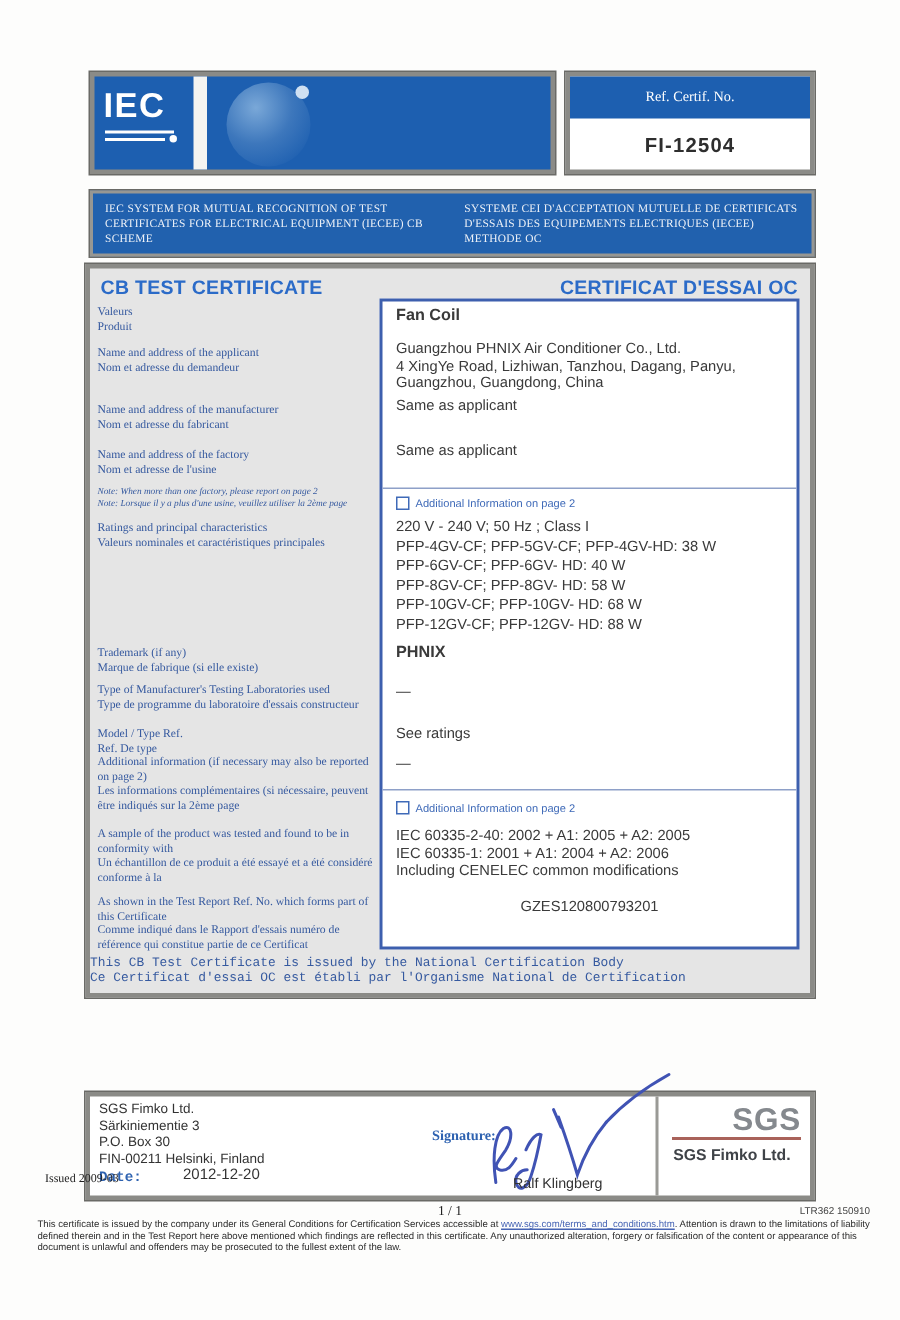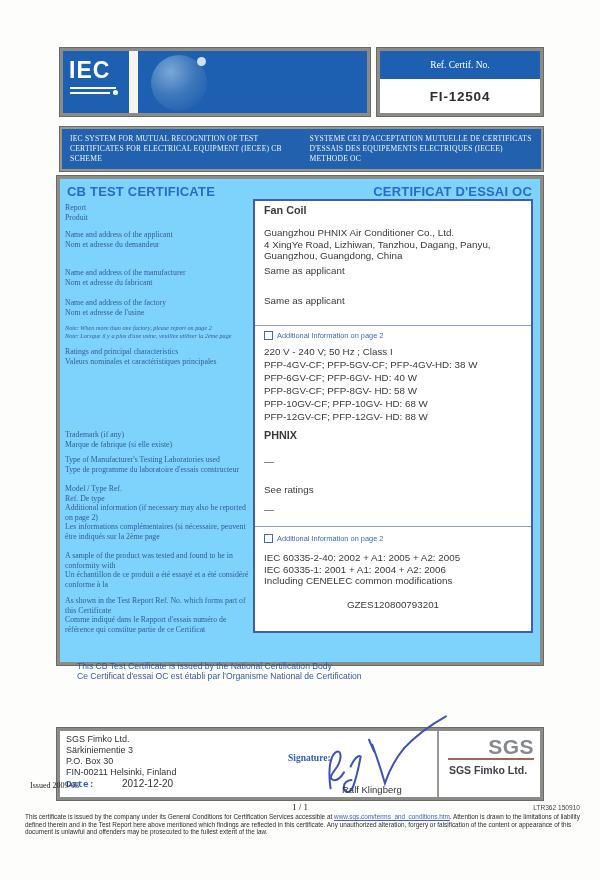--- a/index.html
+++ b/index.html
@@ -33,37 +33,37 @@
               color:#2e2e2e;font-weight:bold;font-size:13.5px;letter-spacing:.8px;}
 
   
   .banner{left:60px;top:127px;width:483px;height:44px;background:#2161ae;
           border:2px solid #979793;outline:1px solid #6a6a66;box-sizing:border-box;
           display:flex;color:#eef2f8;font-family:"Liberation Serif",serif;
           font-size:7.6px;line-height:10px;letter-spacing:.2px;}
   .banner-col{width:50%;padding:5px 6px 0 8px;box-sizing:border-box;}
 
   
-  .main-box{left:57px;top:176px;width:486px;height:489px;background:#7dd3fc;
+  .main-box{left:57px;top:176px;width:486px;height:489px;background:#e5e5e5;
             border:3px solid #8b8b87;outline:1px solid #6a6a66;box-sizing:border-box;}
   .title-en{left:7px;top:5px;color:#2b6bc8;font-weight:bold;font-size:13px;letter-spacing:.2px;}
   .title-fr{right:8px;top:5px;color:#2b6bc8;font-weight:bold;font-size:13px;letter-spacing:.2px;}
   .lbl{left:5px;width:188px;color:#35599f;font-family:"Liberation Serif",serif;
        font-size:7.8px;line-height:9.6px;}
   .lbl-note{font-style:italic;font-size:6.2px;line-height:7.6px;}
   .value-box{left:193px;top:20px;width:280px;height:434px;border:2px solid #3d5fae;
              box-sizing:border-box;background:#fff;}
   .val{left:9px;color:#3a3a3a;font-size:9.8px;line-height:11.5px;width:258px;}
   .val-bold{font-weight:bold;font-size:10.8px;}
   .ratings-line{line-height:13px;}
   .vdivider{left:0;width:100%;height:1px;background:#8ea0c8;}
   .chk-row{left:9px;display:flex;align-items:center;color:#3f6ab8;font-size:7.4px;}
   .chk-box{width:7px;height:7px;border:1px solid #3f6ab8;margin-right:4px;display:inline-block;}
-  .issued-by{left:17px;width:470px;color:#35599f;font-family:Liberation Sans, sans-serif;
-             font-size:8.6px;line-height:10.4px;margin-top:24px;}
+  .issued-by{left:0;width:470px;color:#35599f;font-family:Liberation Mono, monospace;
+             font-size:8.6px;line-height:10.4px;}
 
   
   .footer-box{left:57px;top:728px;width:486px;height:72px;background:#fff;
               border:3px solid #8b8b87;outline:1px solid #6a6a66;box-sizing:border-box;}
   .addr{left:6px;top:3px;color:#333;font-size:9px;line-height:11px;}
   .date-label{left:6px;top:48px;color:#2e62b0;font-family:Liberation Mono, monospace;
               font-size:9.5px;font-weight:bold;}
   .date-value{left:62px;top:47px;color:#333;font-size:10px;}
   .sig-label{left:228px;top:22px;color:#2e62b0;font-family:"Liberation Serif",serif;
              font-size:9.5px;font-weight:bold;}
@@ -108,21 +108,21 @@
   <div class="abs banner">
     <div class="banner-col">IEC SYSTEM FOR MUTUAL RECOGNITION OF TEST CERTIFICATES FOR ELECTRICAL EQUIPMENT (IECEE) CB SCHEME</div>
     <div class="banner-col">SYSTEME CEI D'ACCEPTATION MUTUELLE DE CERTIFICATS D'ESSAIS DES EQUIPEMENTS ELECTRIQUES (IECEE) METHODE OC</div>
   </div>
 
   <div class="abs main-box">
     <div class="abs title-en">CB TEST CERTIFICATE</div>
     <div class="abs title-fr">CERTIFICAT D'ESSAI OC</div>
 
     <div class="abs lbl" style="top:24px;">
-      <div>Report</div>
+      <div>Valeurs</div>
       <div>Produit</div>
     </div>
     <div class="abs lbl" style="top:51px;">
       <div>Name and address of the applicant</div>
       <div>Nom et adresse du demandeur</div>
     </div>
     <div class="abs lbl" style="top:89px;">
       <div>Name and address of the manufacturer</div>
       <div>Nom et adresse du fabricant</div>
     </div>

